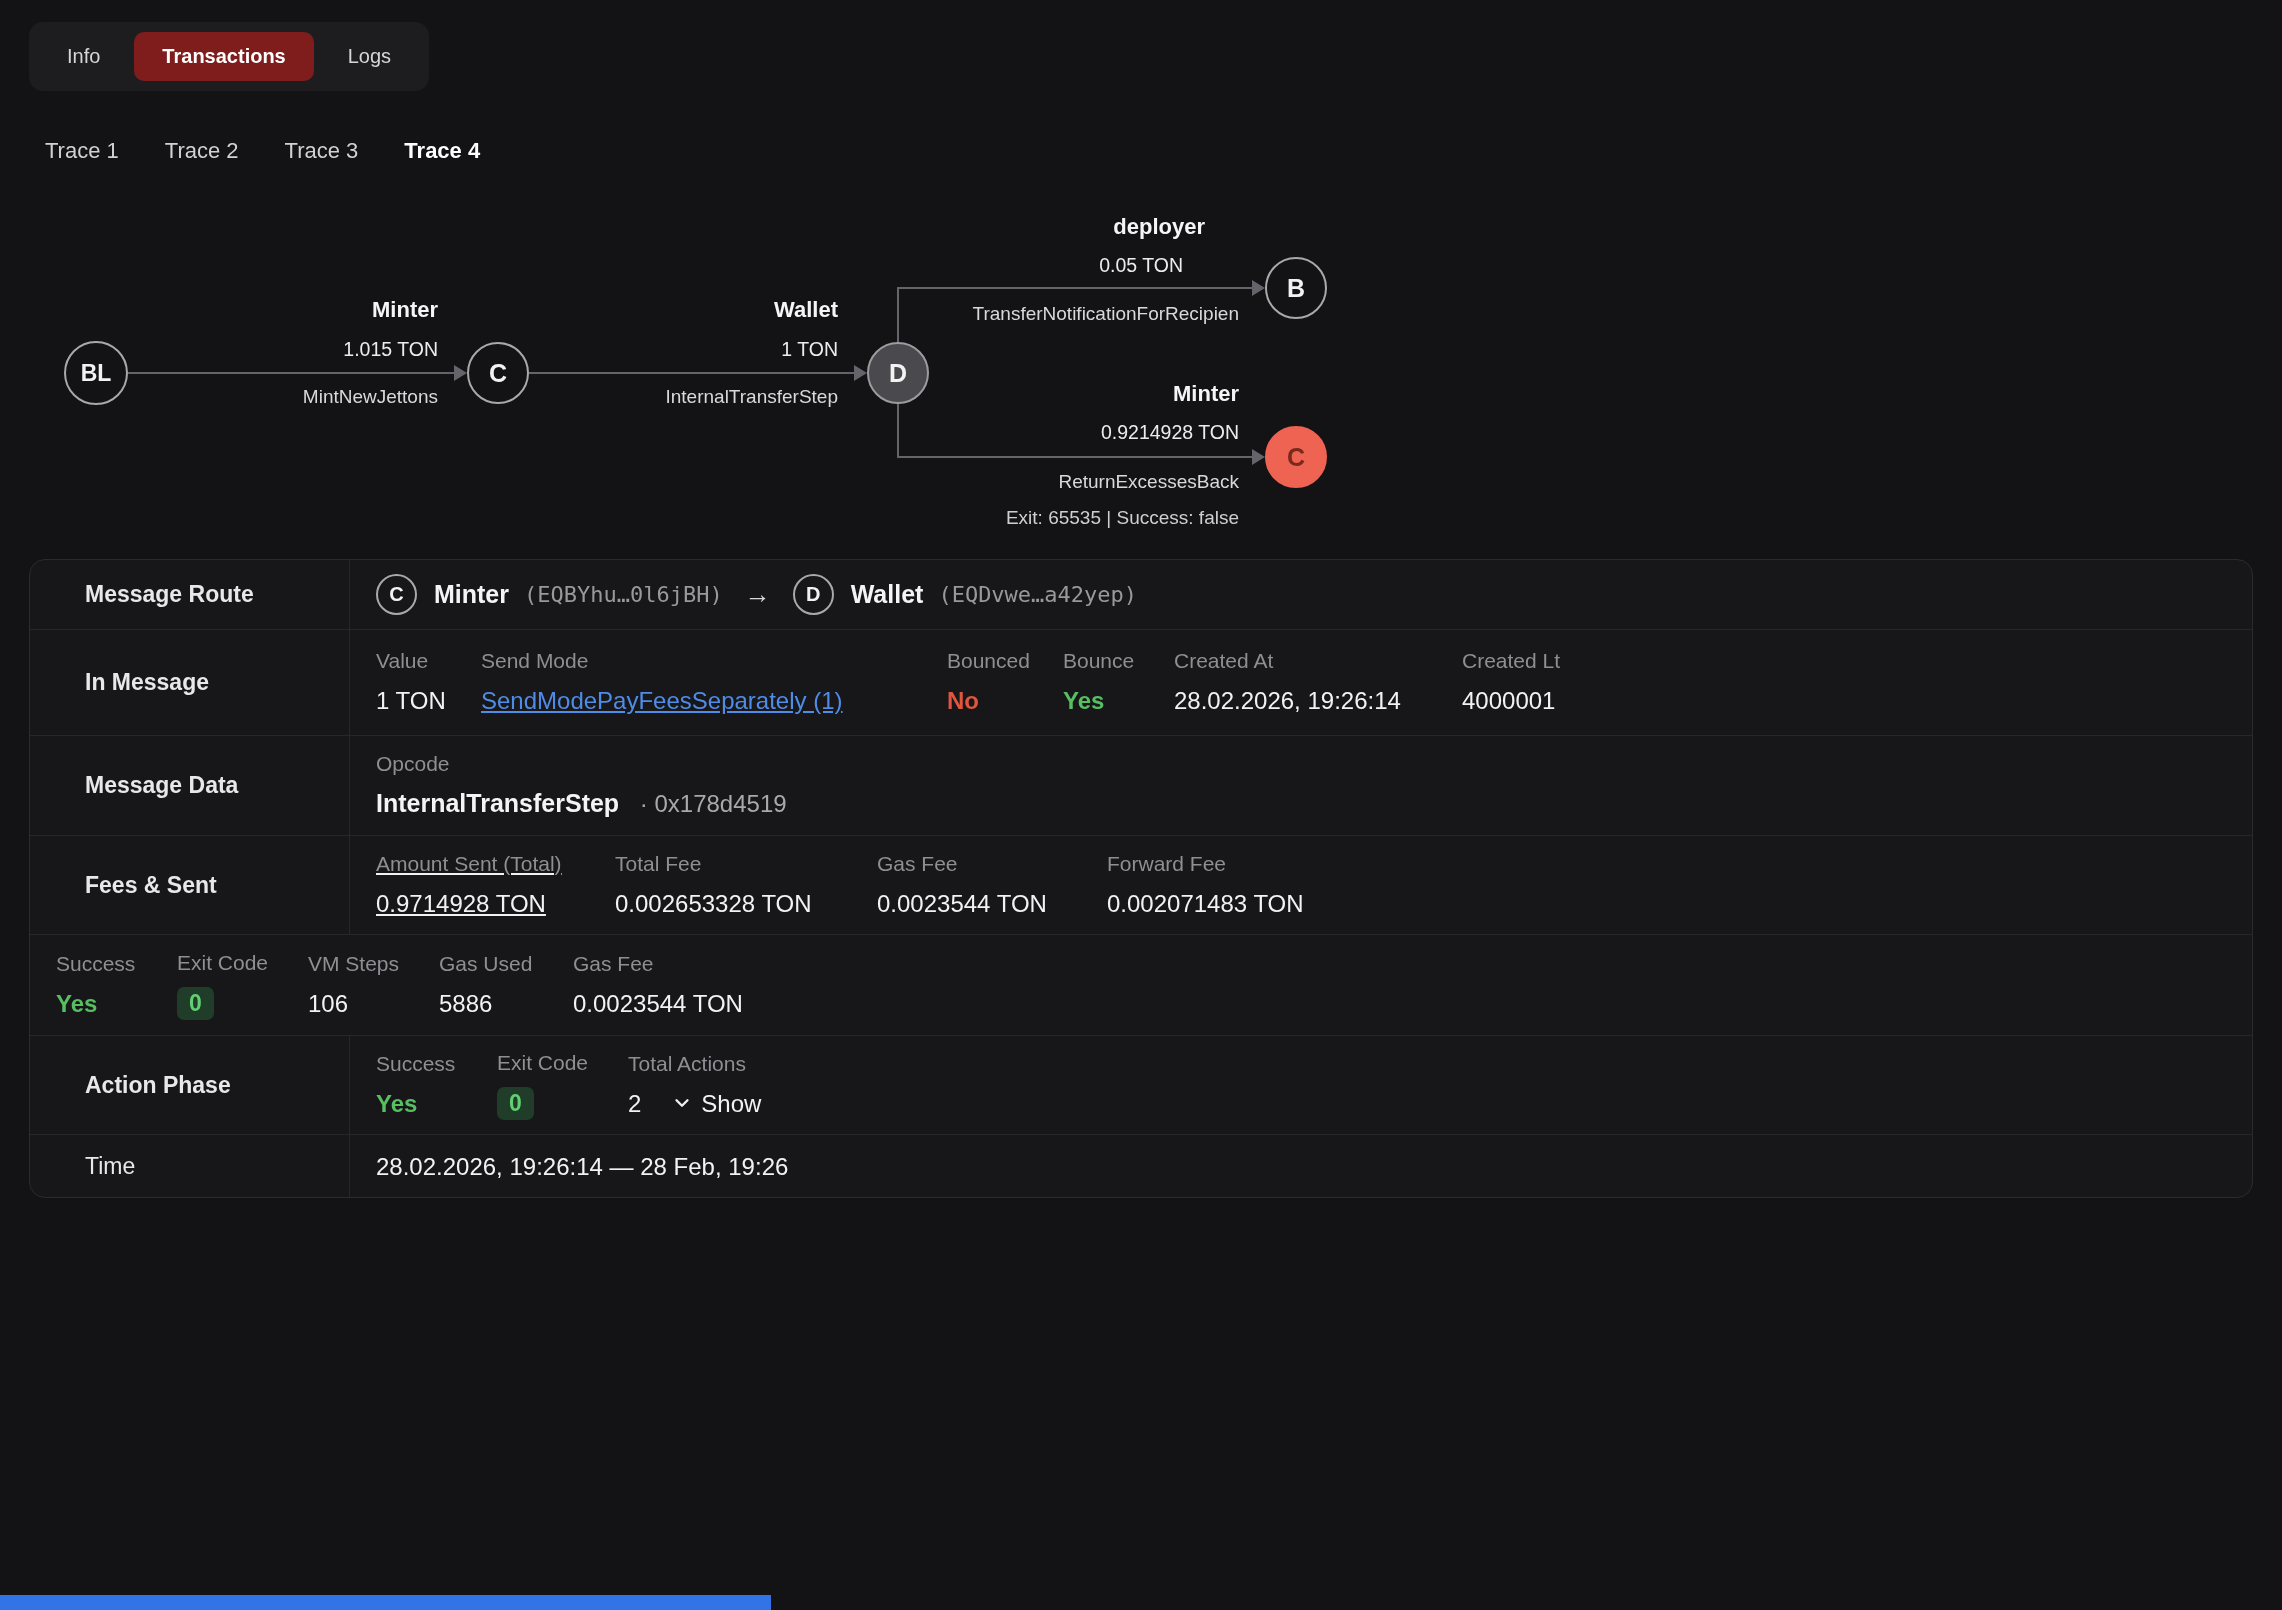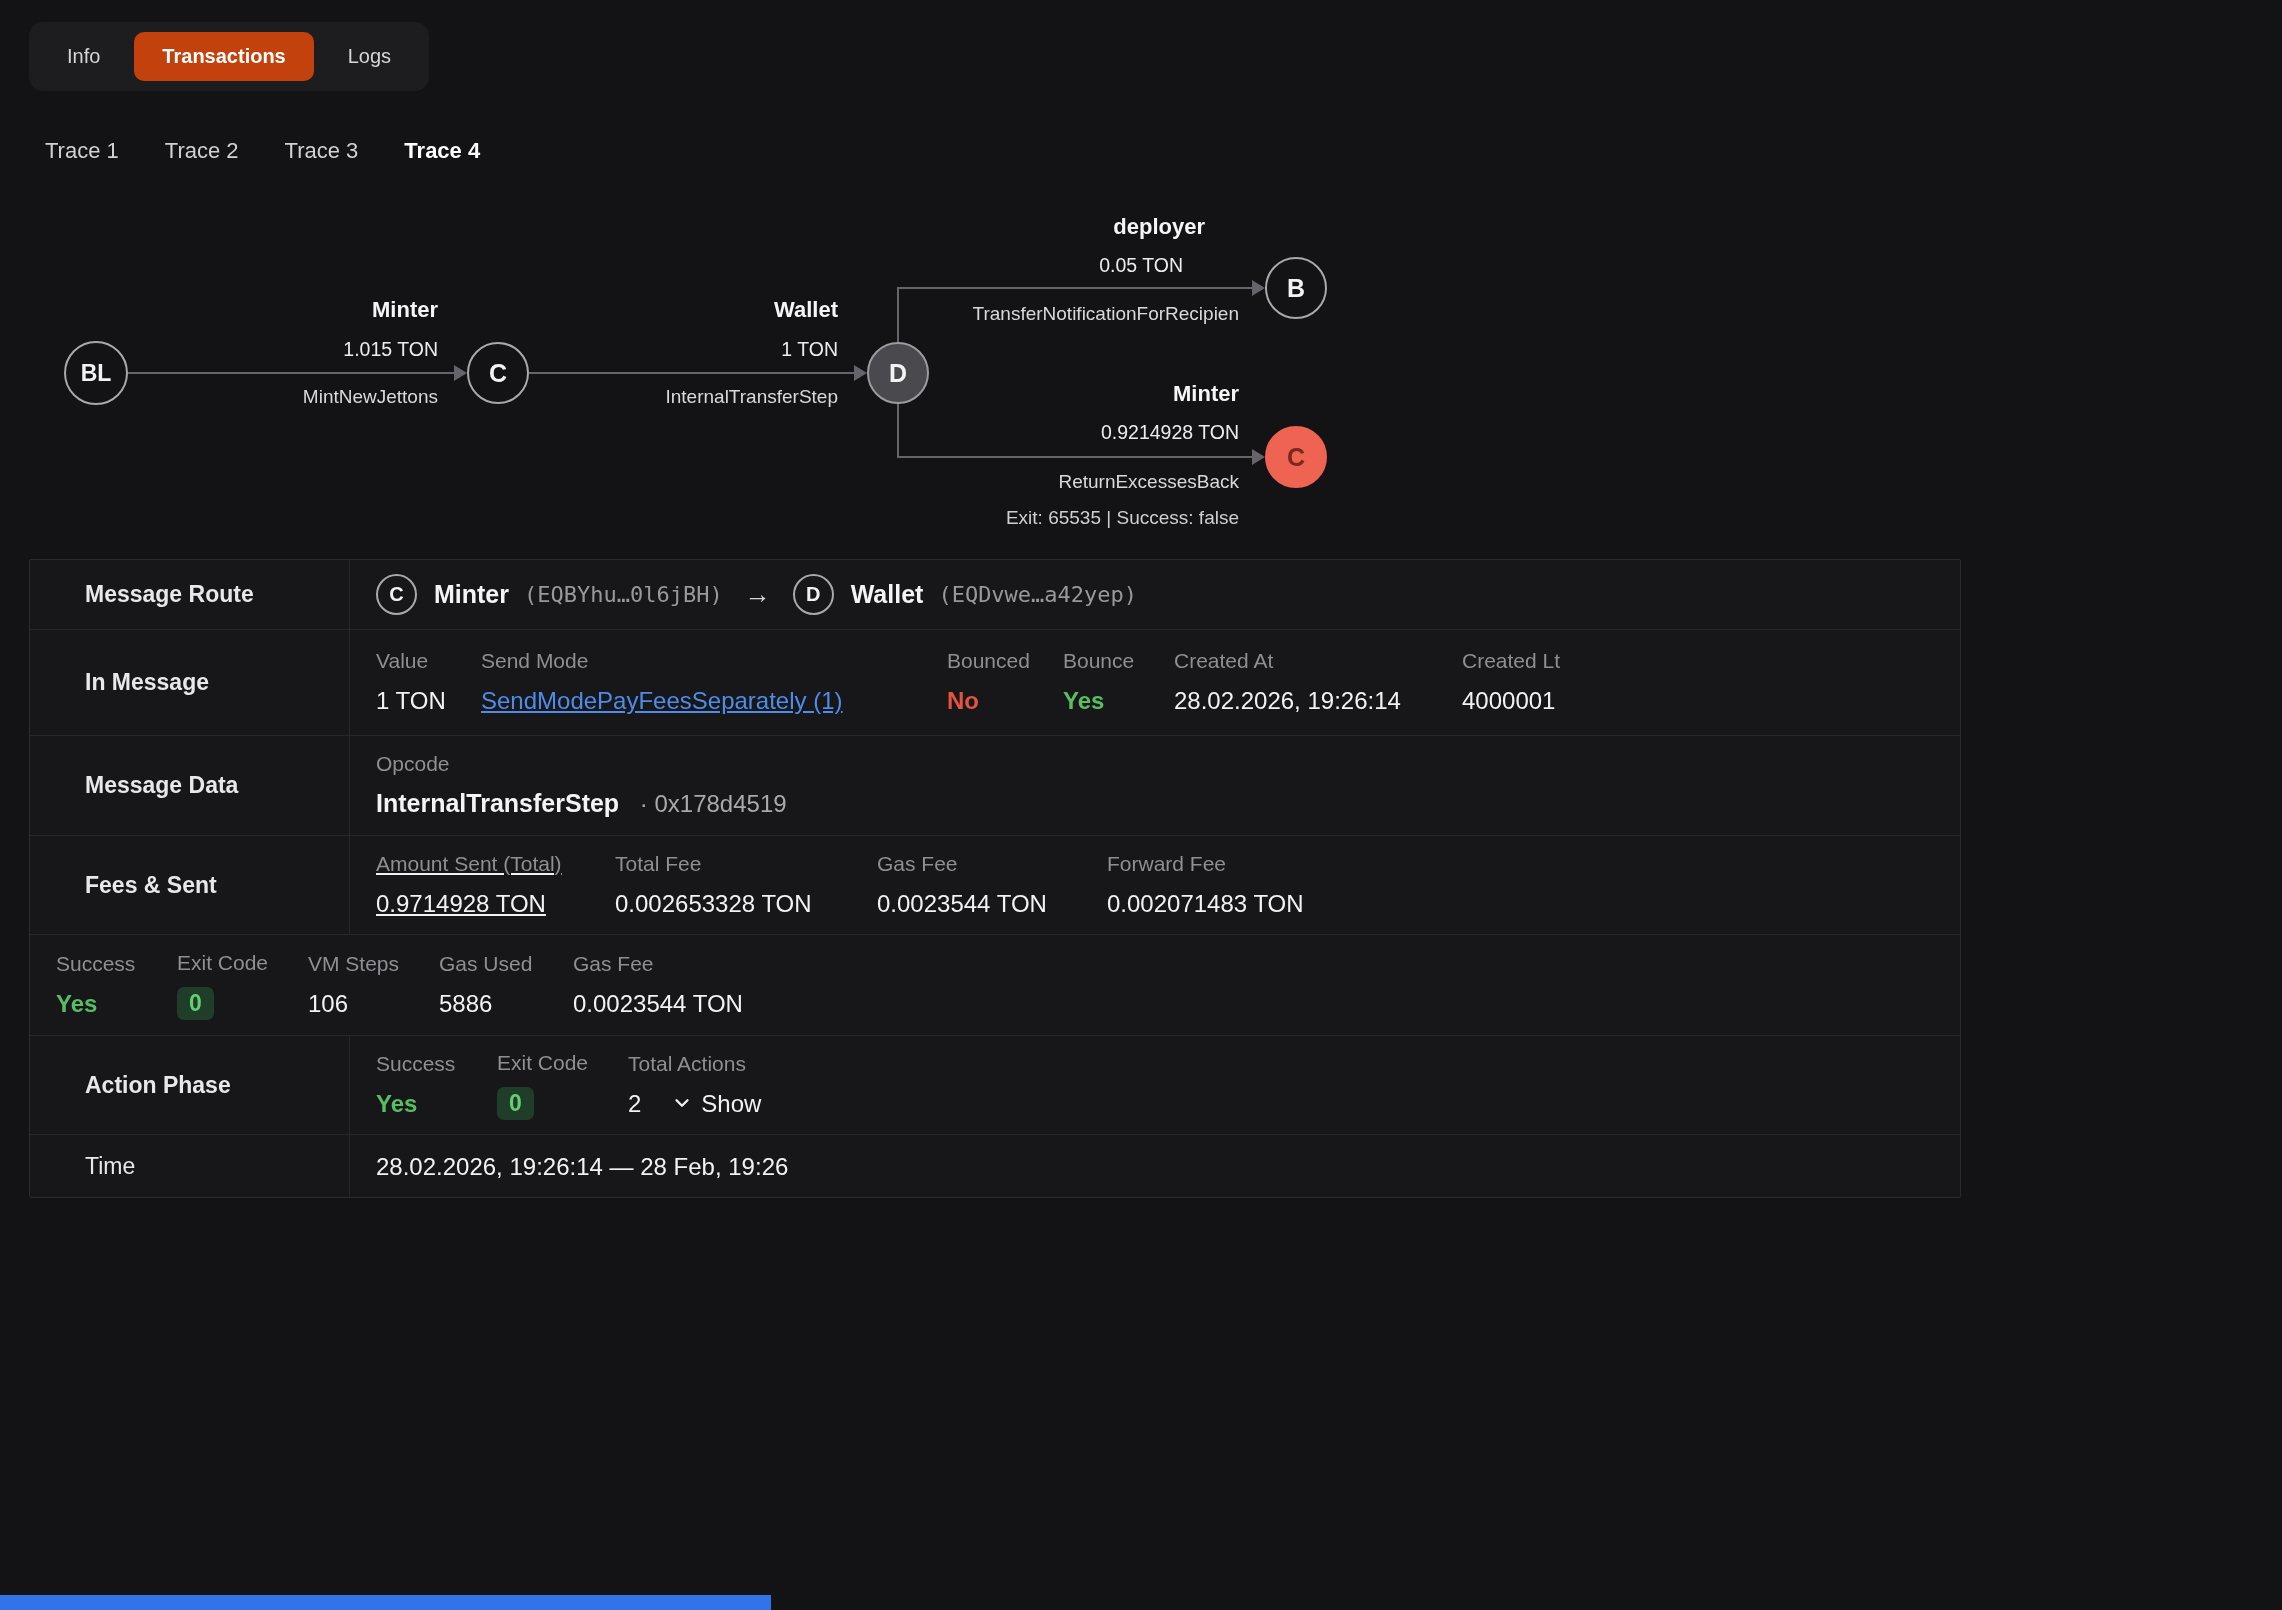--- a/index.html
+++ b/index.html
@@ -10,21 +10,21 @@
   
   .tabbar{
     position:absolute;left:29px;top:22px;
     background:#1d1d20;border-radius:14px;padding:10px;
     display:inline-flex;gap:6px;align-items:center;
   }
   .tab{
     padding:13px 28px;border-radius:10px;font-size:20px;color:#d6d6d9;
     cursor:pointer;white-space:nowrap;
   }
-  .tab.selected{background:#c2410c;color:#ffffff;font-weight:600;}
+  .tab.selected{background:#7f1d1d;color:#ffffff;font-weight:600;}
   
   .trace-tabs{position:absolute;left:45px;top:138px;display:flex;gap:46px;}
   .trace-tab{font-size:22px;color:#d2d2d5;cursor:pointer;white-space:nowrap;}
   .trace-tab.selected{color:#ffffff;font-weight:700;}
   
   .diagram{position:absolute;left:0;top:0;width:2282px;height:560px;}
   .line{position:absolute;background:#64646a;}
   .arrow-e{position:absolute;width:0;height:0;
     border-top:8px solid transparent;border-bottom:8px solid transparent;
     border-left:13px solid #64646a;}
@@ -35,22 +35,22 @@
   }
   .node.filled{background:#4a4a4e;border-color:#9c9ca0;}
   .node.error{background:#ee6352;border-color:#ee6352;color:#79281c;}
   .elabel{position:absolute;text-align:right;white-space:nowrap;}
   .ename{font-size:22px;font-weight:700;color:#f5f5f5;line-height:28px;}
   .eamount{font-size:19.5px;color:#ececee;line-height:24px;}
   .emsg{font-size:19px;color:#d9d9dc;line-height:26px;}
   .eexit{font-size:19px;color:#cfcfd2;line-height:26px;}
   
   .table{
-    position:absolute;left:29px;top:559px;width:1932px;
-    border:1px solid #2b2b2e;border-radius:2px;background:#17171a;overflow:hidden;
+    position:absolute;left:29px;top:559px;width:2224px;
+    border:1px solid #2b2b2e;border-radius:16px;background:#17171a;overflow:hidden;
     box-sizing:border-box;
   }
   .row{display:flex;border-bottom:1px solid #27272a;box-sizing:border-box;}
   .row:last-child{border-bottom:none;}
   .row-label{
     width:320px;min-width:320px;border-right:1px solid #27272a;
     display:flex;align-items:center;padding-left:55px;box-sizing:border-box;
     font-size:23px;font-weight:700;color:#e8e8eb;
   }
   .row-label.light{font-weight:500;}

